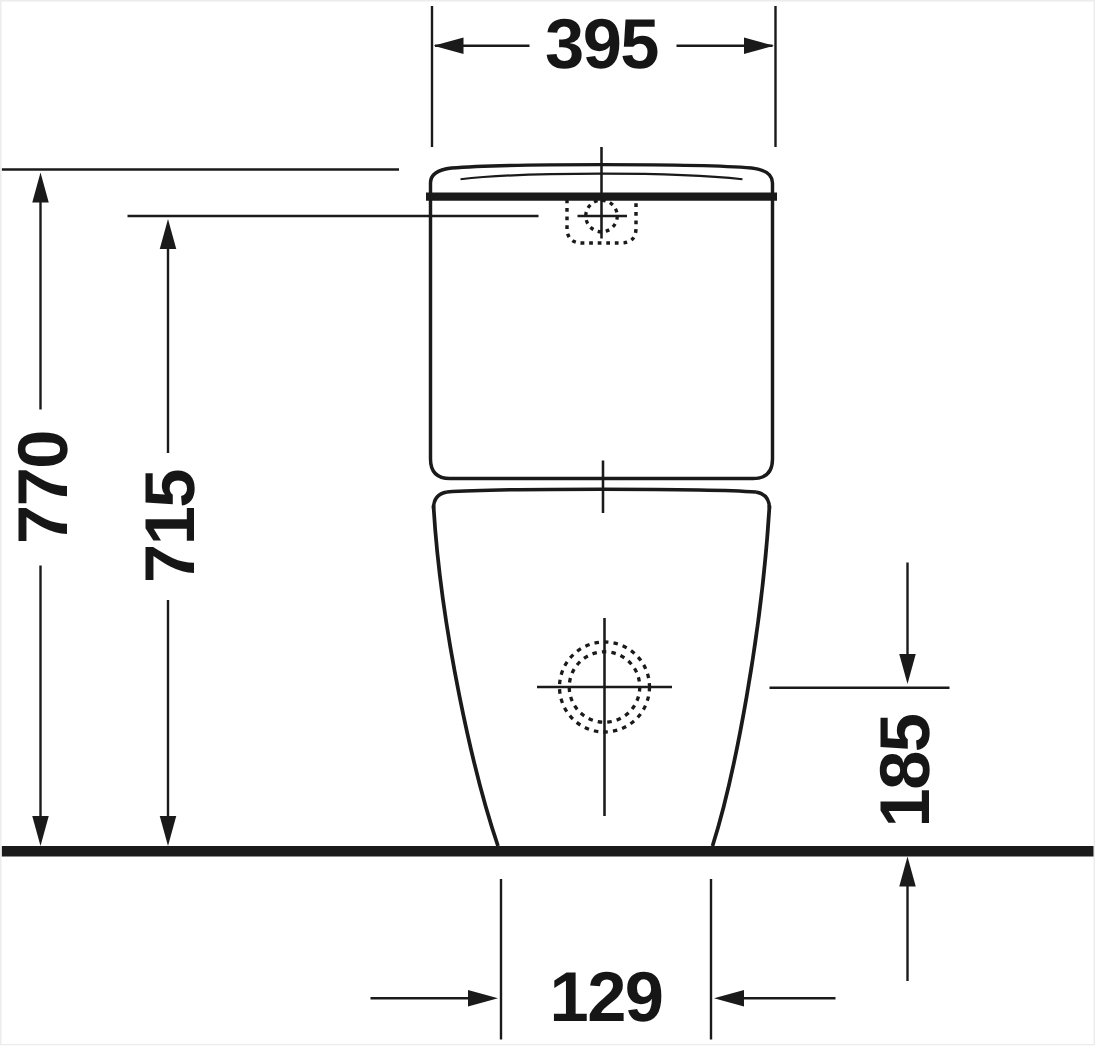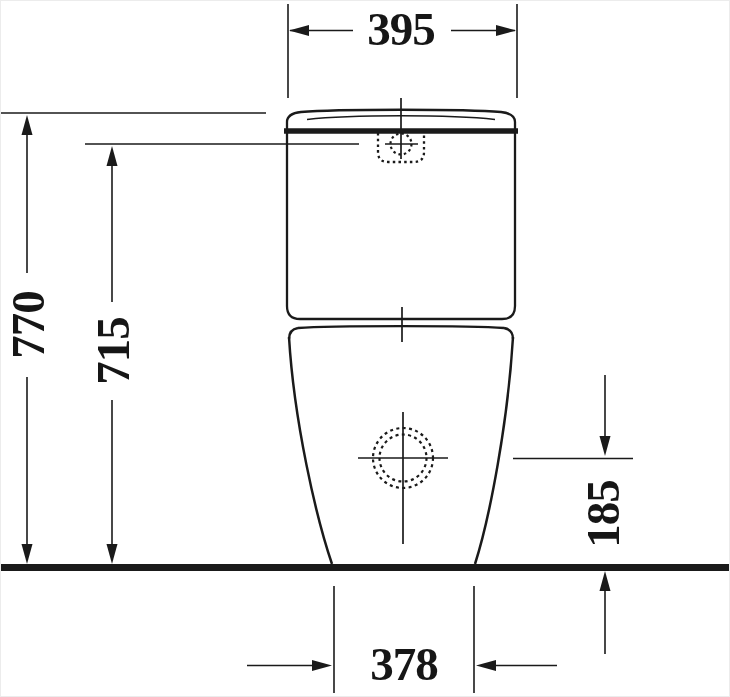--- a/index.html
+++ b/index.html
@@ -9,21 +9,20 @@
     font-family: "Liberation Sans", sans-serif;
   }
   .canvas {
     position: relative;
     width: 730px;
     height: 697px;
     background: #ffffff;
     overflow: hidden;
     box-sizing: border-box;
     border: 1px solid #ececec;
-    font-family: Liberation Serif, serif;
   }
   .canvas svg {
     position: absolute;
     left: 0;
     top: 0;
   }
   .dim-label {
     position: absolute;
     font-weight: bold;
     font-size: 47px;
@@ -127,15 +126,15 @@
   </svg>
 
   <div class="dim-label" style="left:400px; top:28px;">395</div>
 
   <div class="dim-label vertical" style="left:27px; top:324px;">770</div>
 
   <div class="dim-label vertical" style="left:112px; top:350px;">715</div>
 
   <div class="dim-label vertical" style="left:602px; top:513px;">185</div>
 
-  <div class="dim-label" style="left:403px; top:663px;">378</div>
+  <div class="dim-label" style="left:403px; top:663px;">129</div>
 
 </div>
 
 </body></html>

